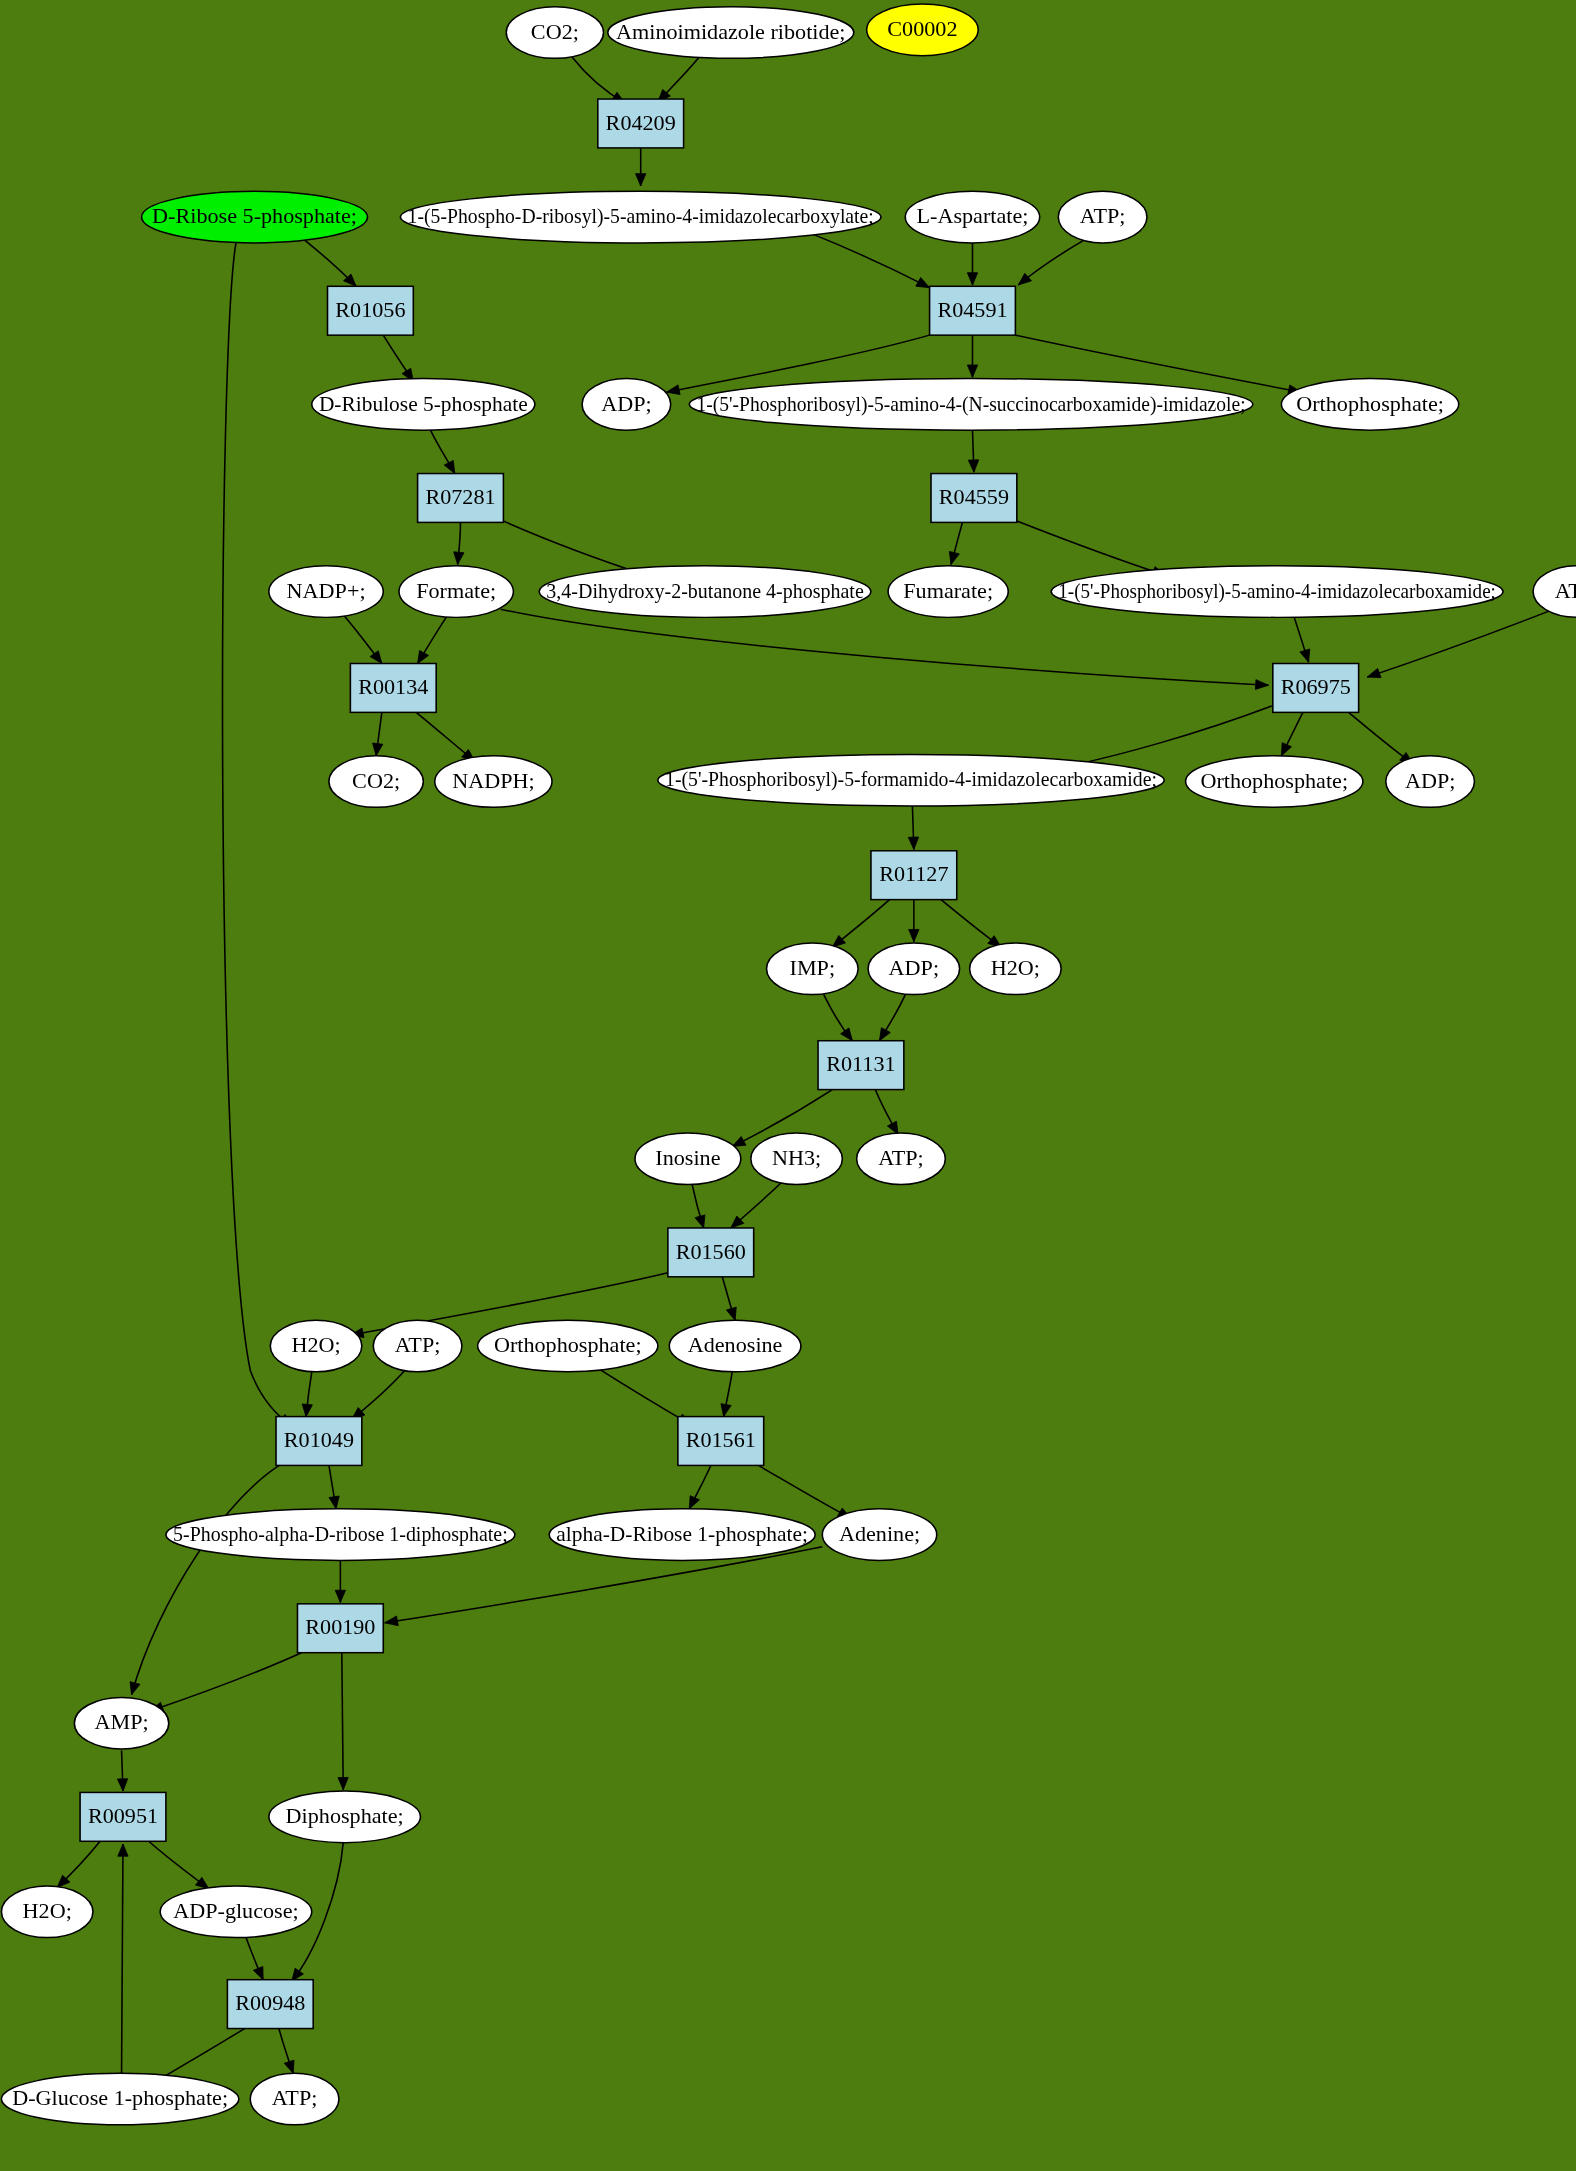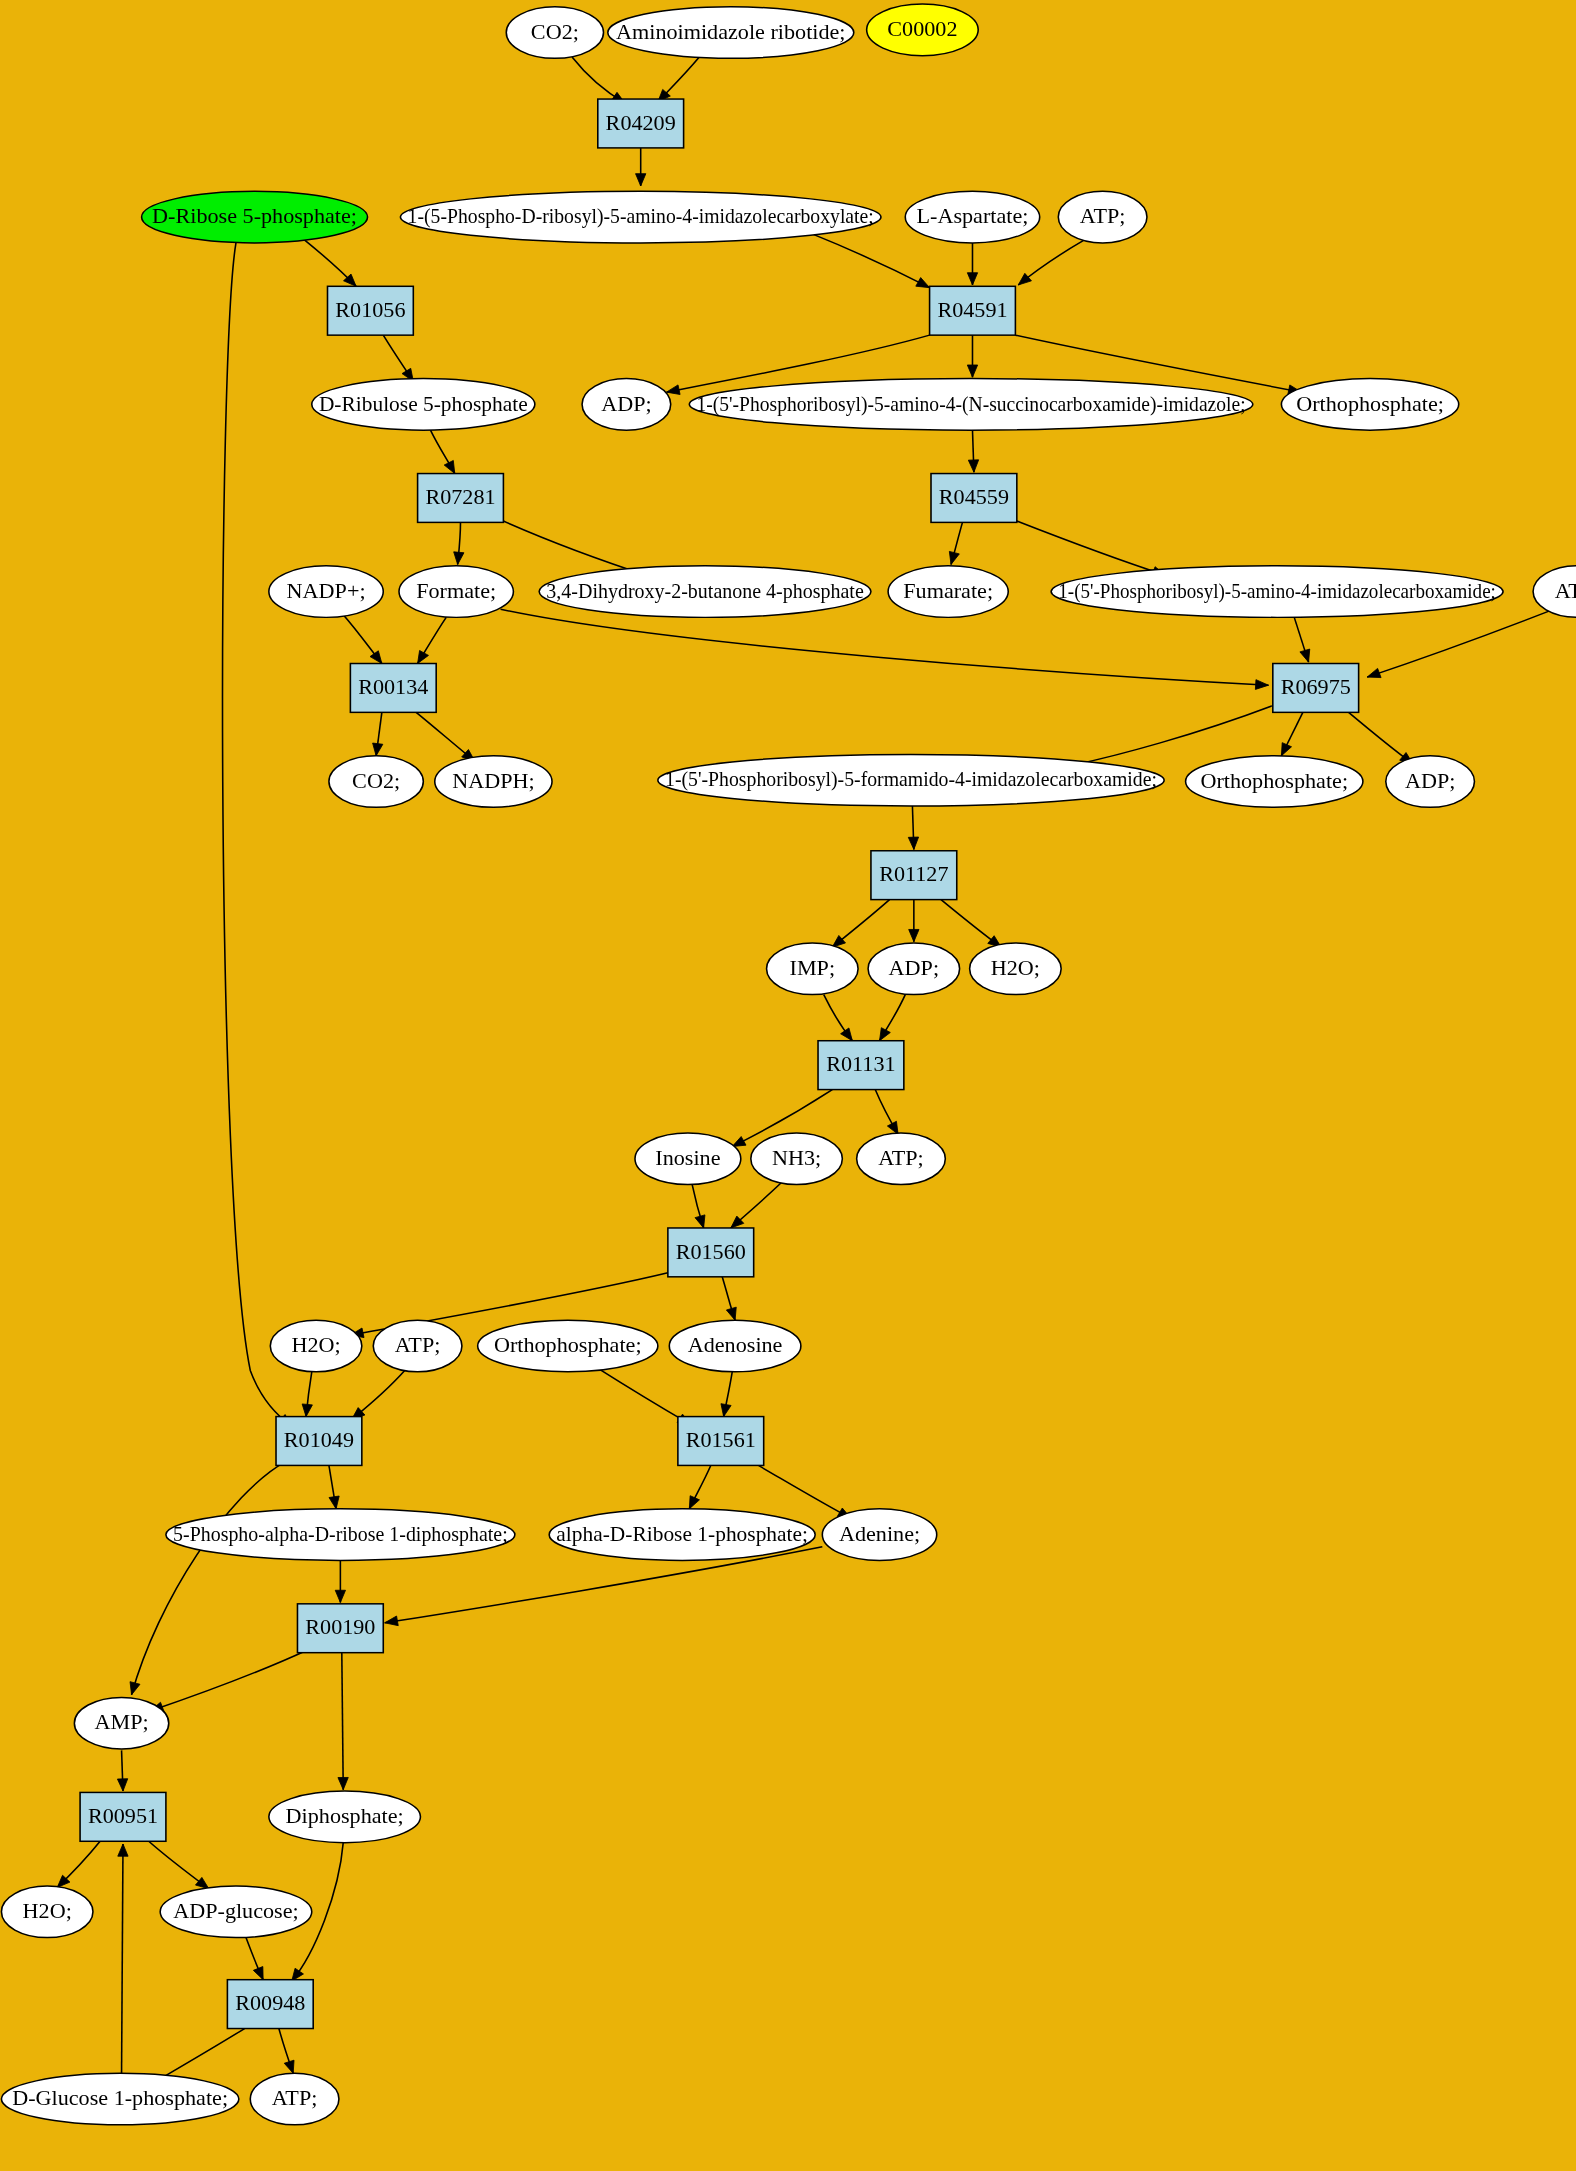--- a/index.html
+++ b/index.html
@@ -1,17 +1,17 @@
 <!DOCTYPE html>
 <html><head>
 <meta charset="utf-8">
 <style>
   html,body{margin:0;padding:0;background:#ffffff;}
   body{font-family:"Liberation Serif", serif;}
-  #canvas{position:relative;width:1576px;height:2171px;background:#eab308;overflow:hidden;}
+  #canvas{position:relative;width:1576px;height:2171px;background:#4d7c0f;overflow:hidden;}
   svg{position:absolute;left:0;top:0;}
   .node-ellipse{fill:#ffffff;stroke:#000000;stroke-width:1.1;}
   .node-ellipse.green{fill:#00ee00;}
   .node-ellipse.yellow{fill:#ffff00;}
   .node-rect{fill:#add8e6;stroke:#000000;stroke-width:1.1;}
   .node-label{font-family:"Liberation Serif", serif;font-size:15.5px;fill:#000000;text-anchor:middle;dominant-baseline:middle;}
   .rxn-label{font-family:"Liberation Serif", serif;font-size:15.5px;fill:#000000;text-anchor:middle;dominant-baseline:middle;}
   .edge{fill:none;stroke:#000000;stroke-width:1.1;}
   .arrowhead{fill:#000000;stroke:#000000;stroke-width:0.6;}
 </style>

